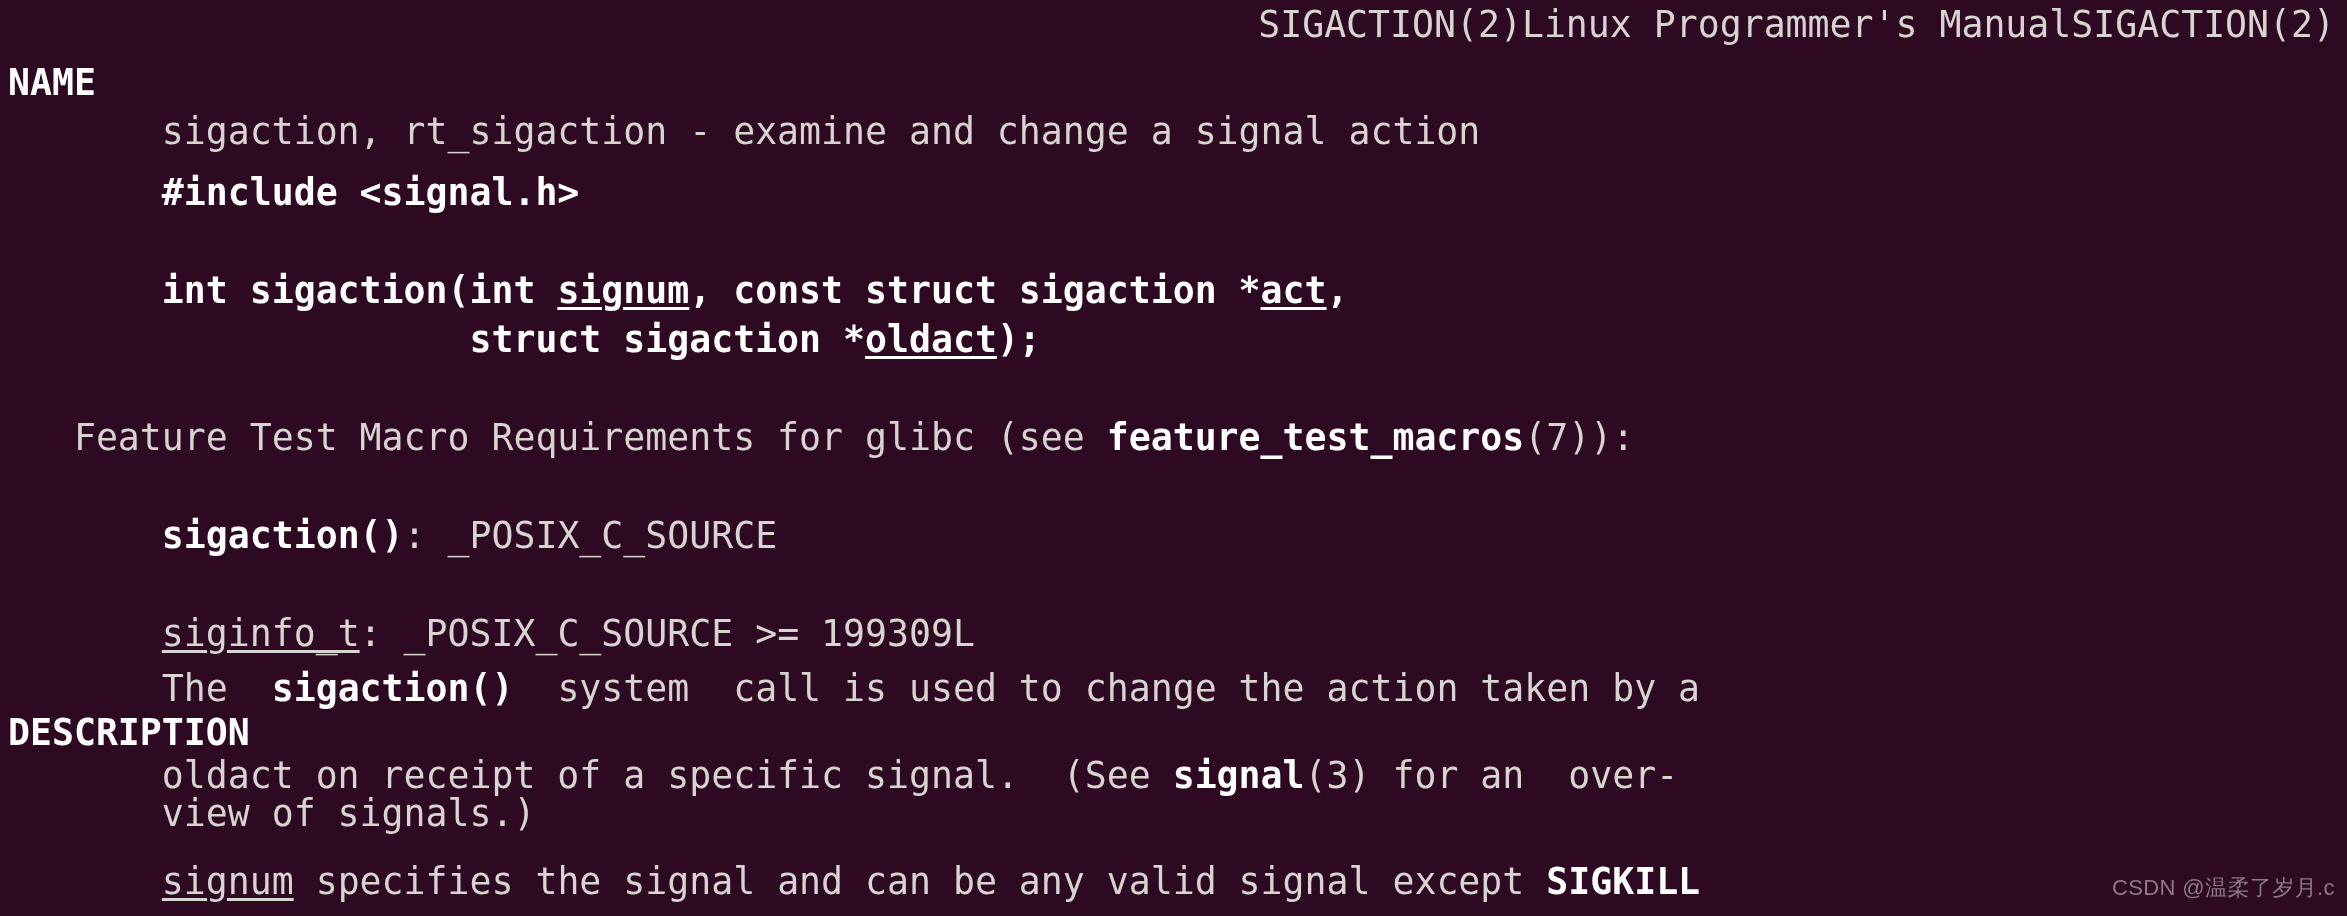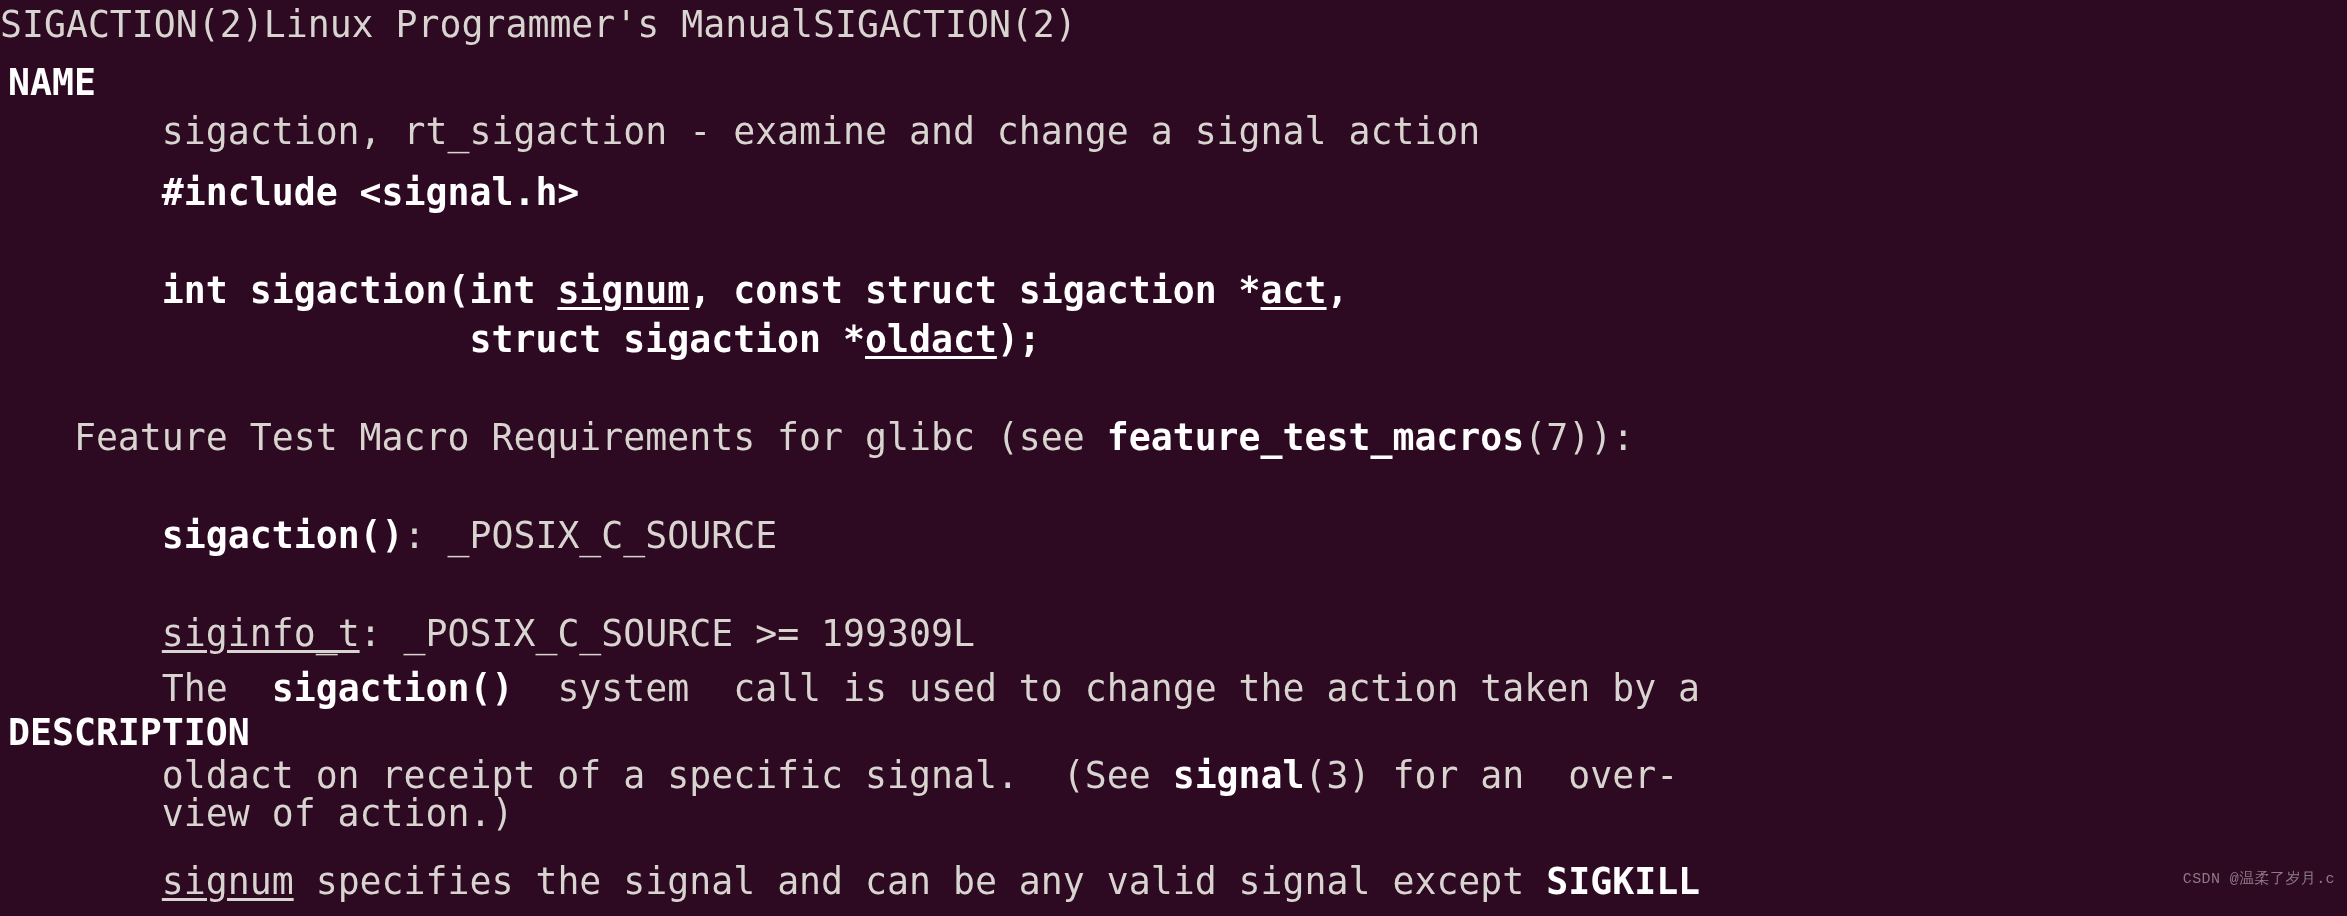--- a/index.html
+++ b/index.html
@@ -27,30 +27,30 @@
     padding-left: 8px;
   }
   .b { font-weight: bold; color: #ffffff; }
   .u { text-decoration: underline; text-underline-offset: 4px; }
   .blank { height: 49px; }
   .h-line {
     display: flex;
     white-space: pre;
     height: 49px;
     line-height: 49px;
-    justify-content: flex-start;
+    justify-content: flex-end;
     width: 2335px;
   }
   .tight { line-height: 38px; height: 38px; }
   #watermark {
     position: absolute;
     right: 12px;
-    bottom: 12px;
-    font-family: Liberation Mono, monospace;
-    font-size: 15px;
+    bottom: 4px;
+    font-family: Liberation Sans, sans-serif;
+    font-size: 22px;
     color: #8d7a86;
     letter-spacing: 0.4px;
     white-space: pre;
   }
 </style>
 </head>
 <body>
 
 <div id="terminal">
 
@@ -88,20 +88,20 @@
   <div class="line"><span>       </span><span class="u">siginfo_t</span><span>: _POSIX_C_SOURCE &gt;= 199309L</span></div>
 
   <div class="blank" style="height:12px;"></div>
 
   <div class="line tight"><span>       The  </span><span class="b">sigaction()</span><span>  system  call is used to change the action taken by a</span></div>
 
   <div class="line"><span class="b">DESCRIPTION</span></div>
 
   <div class="line tight"><span>       oldact on receipt of a specific signal.  (See </span><span class="b">signal</span><span>(3) for an  over-</span></div>
 
-  <div class="line tight"><span>       view of action.)</span></div>
+  <div class="line tight"><span>       view of signals.)</span></div>
 
   <div class="blank" style="height:30px;"></div>
 
   <div class="line tight"><span>       </span><span class="u">signum</span><span> specifies the signal and can be any valid signal except </span><span class="b">SIGKILL</span></div>
 
   <div id="watermark">CSDN @温柔了岁月.c</div>
 </div>
 
 </body></html>

